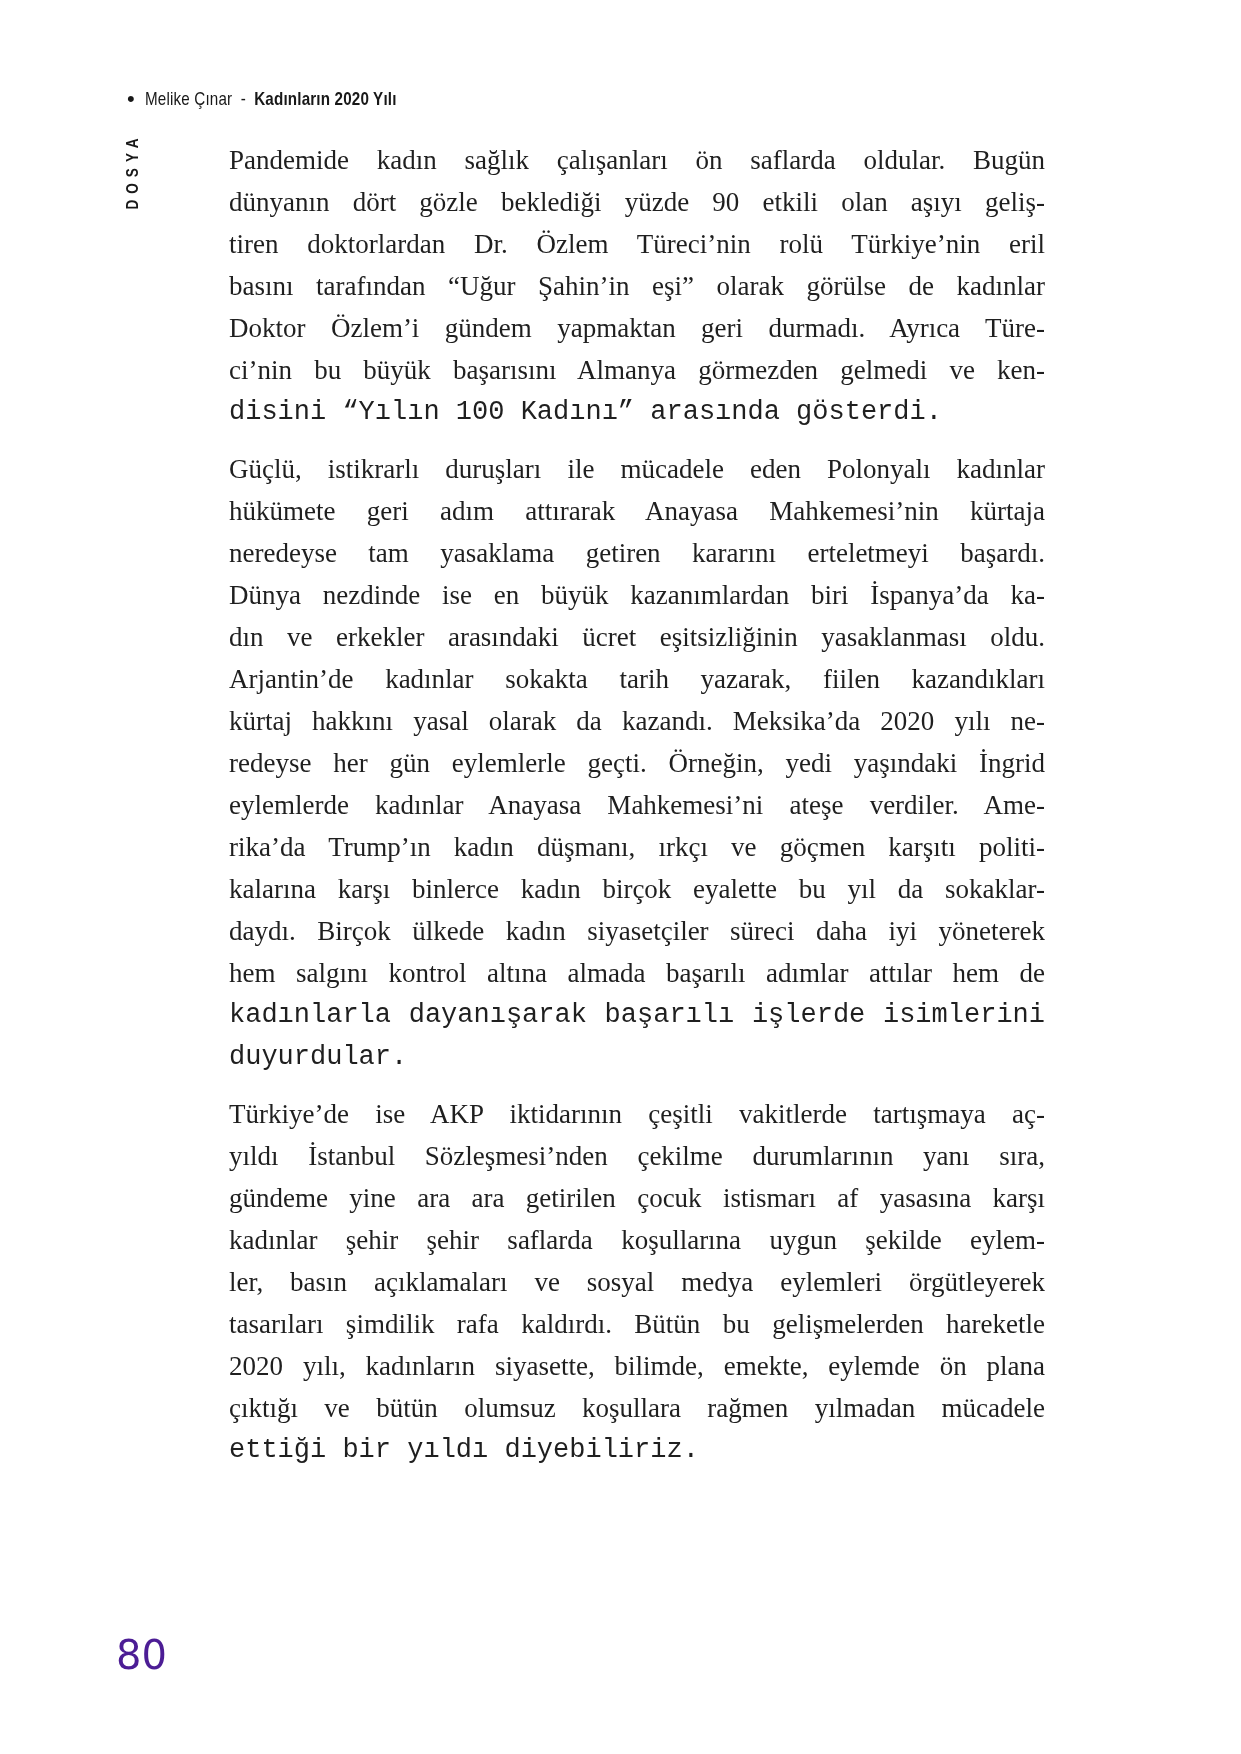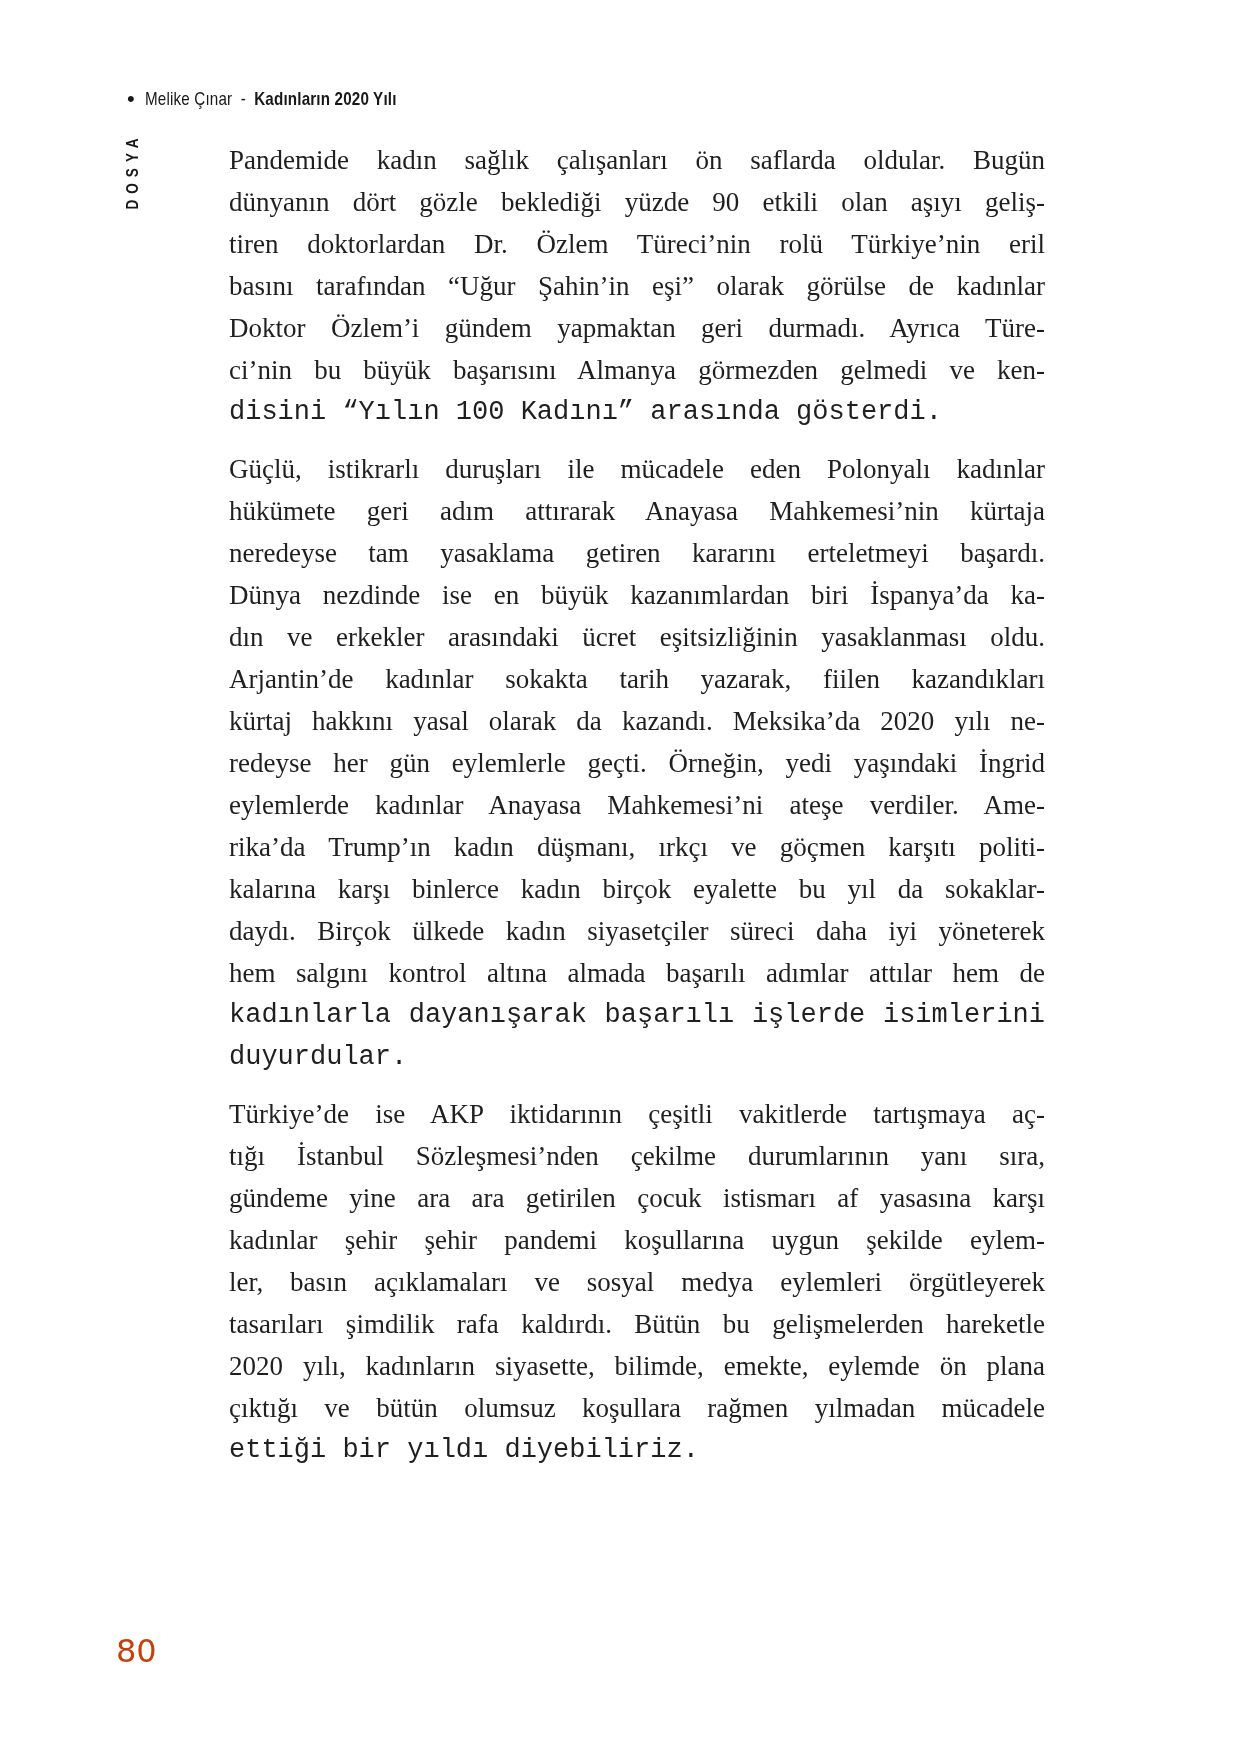--- a/index.html
+++ b/index.html
@@ -79,23 +79,23 @@
     text-align-last: left;
     font-family: Liberation Mono, monospace;
   }
 
   
   .pagenum {
     position: absolute;
     left: 116px;
     top: 1632px;
     font-family: "DejaVu Sans", sans-serif;
-    font-size: 32px;
+    font-size: 40px;
     font-weight: 400;
-    color: #c2410c;
+    color: #4c1d95;
   }
 </style>
 </head>
 <body>
 
 <div class="page">
 
   <div class="runhead">
     <span class="bullet">•</span>
     <span class="cond">
@@ -128,23 +128,23 @@
         <div class="line">redeyse her gün eylemlerle geçti. Örneğin, yedi yaşındaki İngrid</div>
         <div class="line">eylemlerde kadınlar Anayasa Mahkemesi’ni ateşe verdiler. Ame-</div>
         <div class="line">rika’da Trump’ın kadın düşmanı, ırkçı ve göçmen karşıtı politi-</div>
         <div class="line">kalarına karşı binlerce kadın birçok eyalette bu yıl da sokaklar-</div>
         <div class="line">daydı. Birçok ülkede kadın siyasetçiler süreci daha iyi yöneterek</div>
         <div class="line">hem salgını kontrol altına almada başarılı adımlar attılar hem de</div>
         <div class="line last">kadınlarla dayanışarak başarılı işlerde isimlerini duyurdular.</div>
       </div>
       <div class="para">
         <div class="line">Türkiye’de ise AKP iktidarının çeşitli vakitlerde tartışmaya aç-</div>
-        <div class="line">tığı İstanbul Sözleşmesi’nden çekilme durumlarının yanı sıra,</div>
+        <div class="line">yıldı İstanbul Sözleşmesi’nden çekilme durumlarının yanı sıra,</div>
         <div class="line">gündeme yine ara ara getirilen çocuk istismarı af yasasına karşı</div>
-        <div class="line">kadınlar şehir şehir pandemi koşullarına uygun şekilde eylem-</div>
+        <div class="line">kadınlar şehir şehir saflarda koşullarına uygun şekilde eylem-</div>
         <div class="line">ler, basın açıklamaları ve sosyal medya eylemleri örgütleyerek</div>
         <div class="line">tasarıları şimdilik rafa kaldırdı. Bütün bu gelişmelerden hareketle</div>
         <div class="line">2020 yılı, kadınların siyasette, bilimde, emekte, eylemde ön plana</div>
         <div class="line">çıktığı ve bütün olumsuz koşullara rağmen yılmadan mücadele</div>
         <div class="line last">ettiği bir yıldı diyebiliriz.</div>
       </div>
     </div>
 
   <div class="pagenum">80</div>
 

